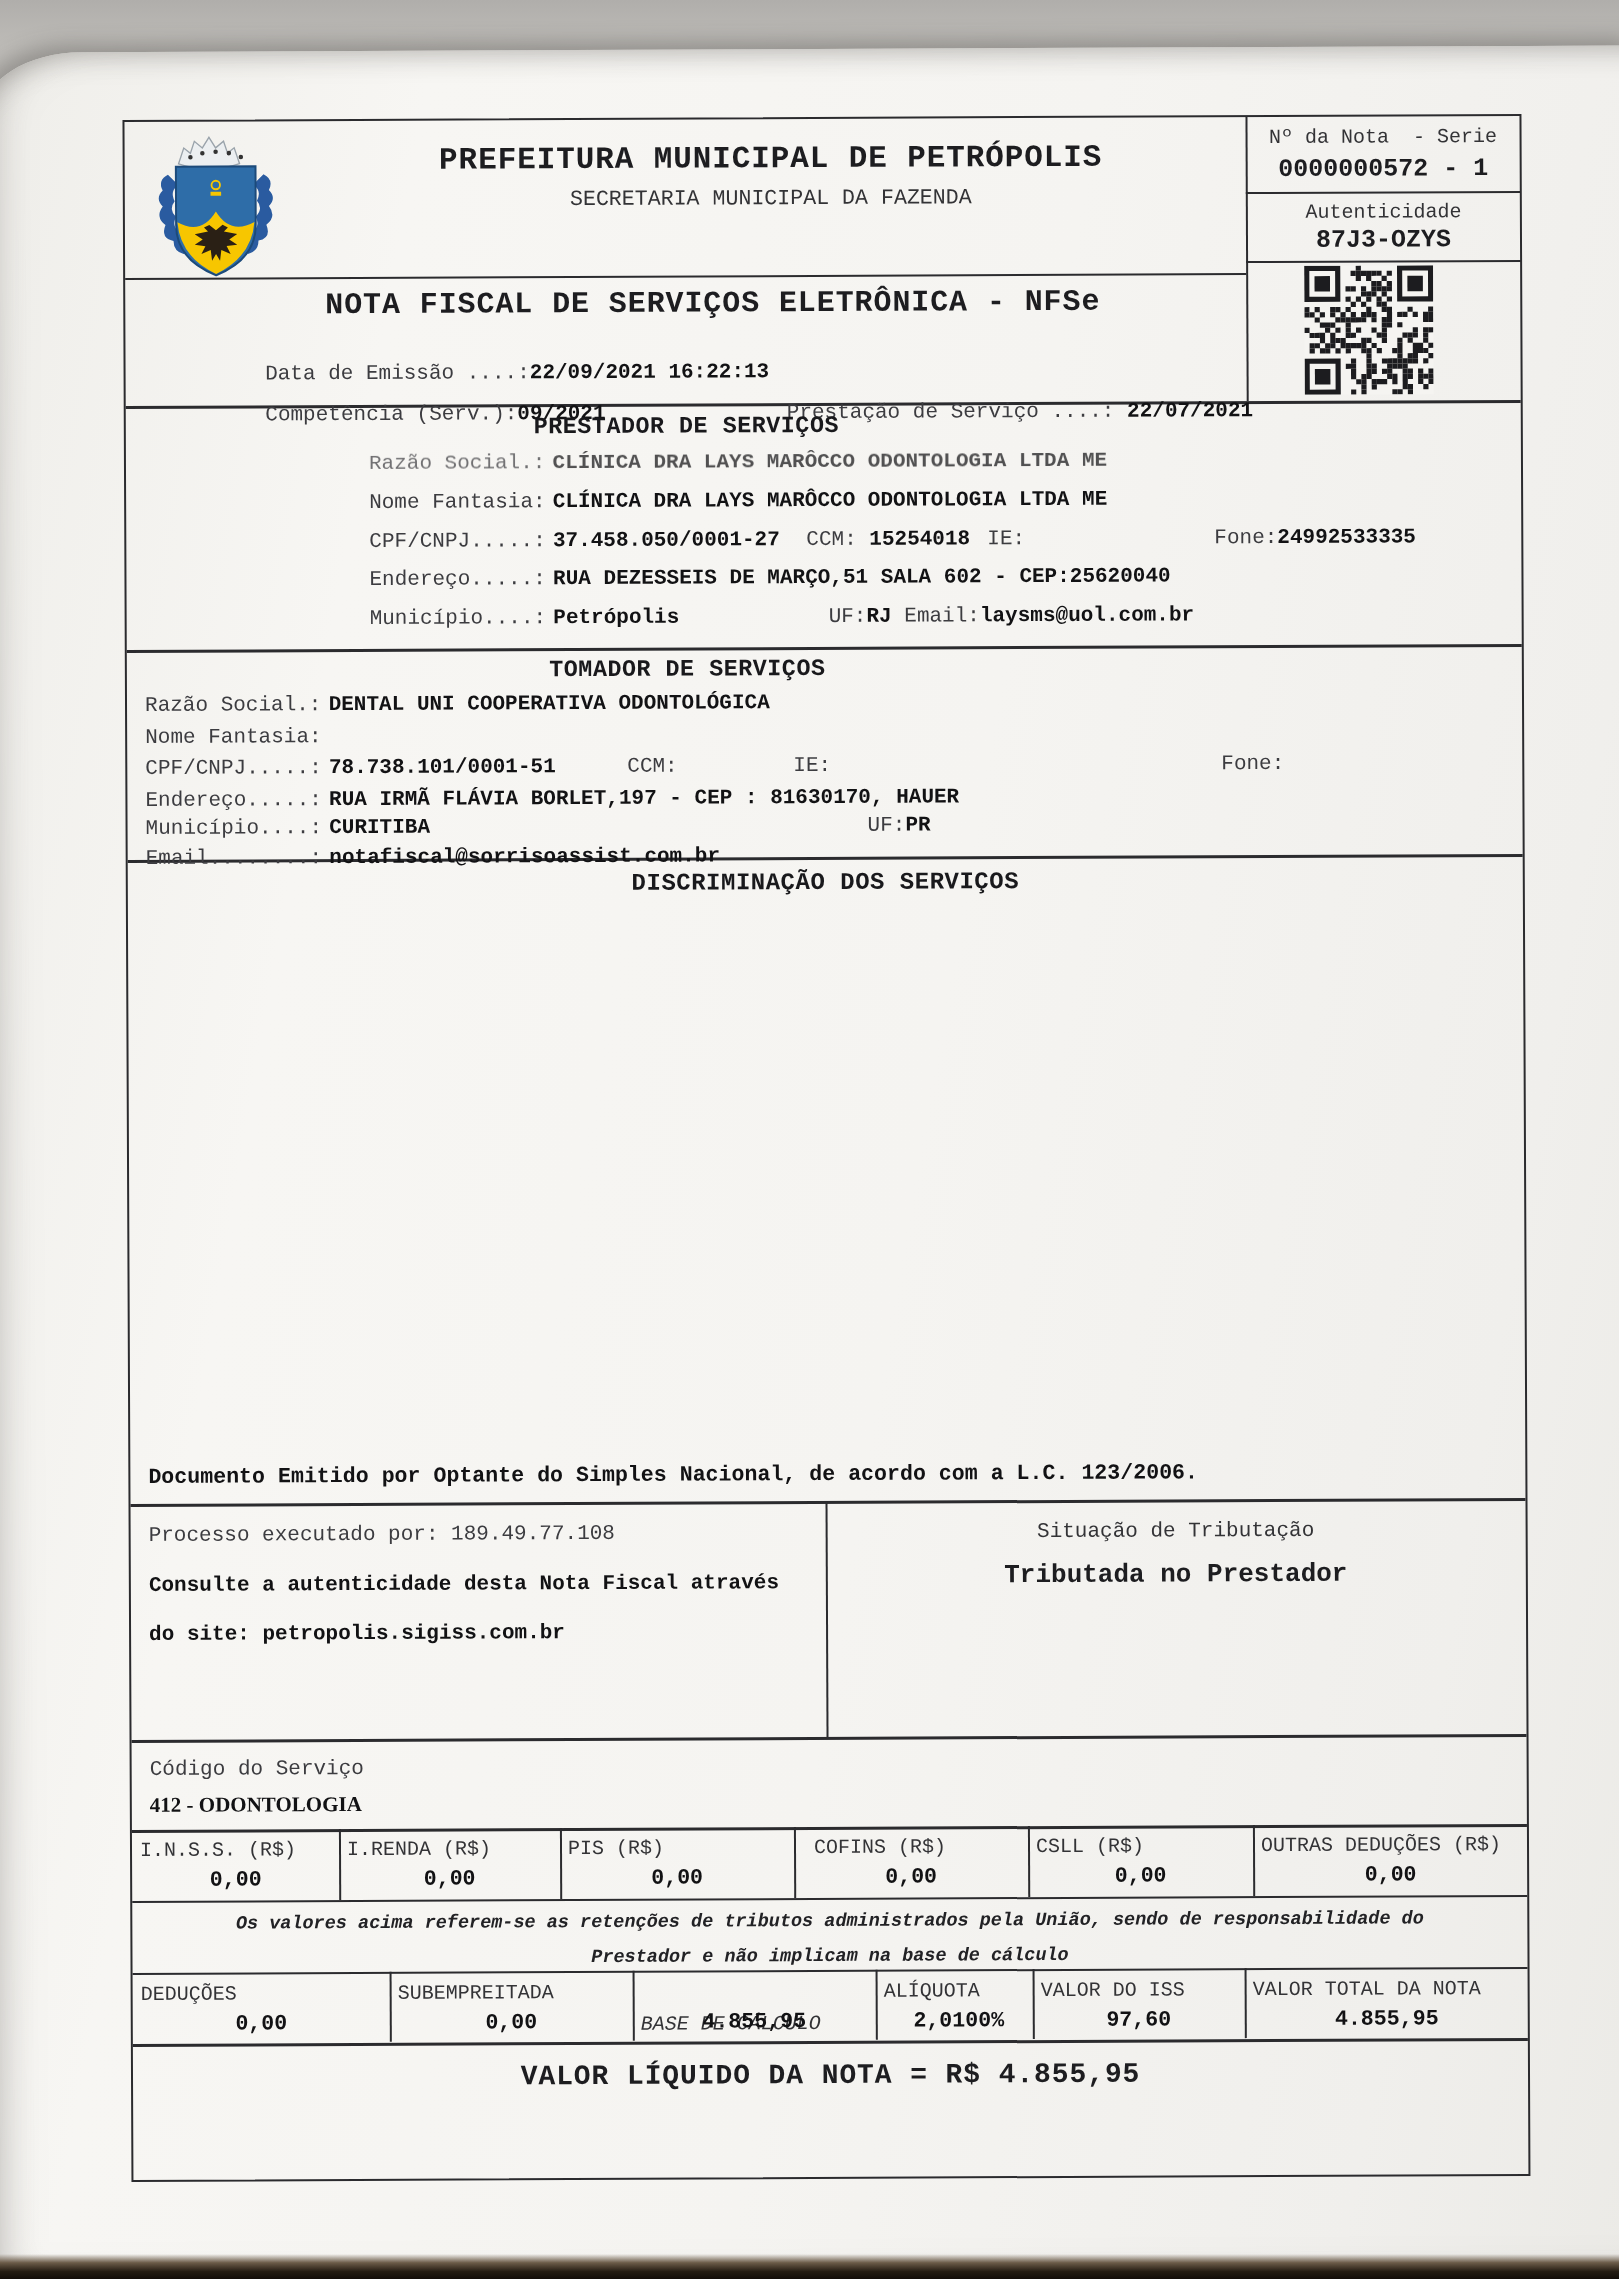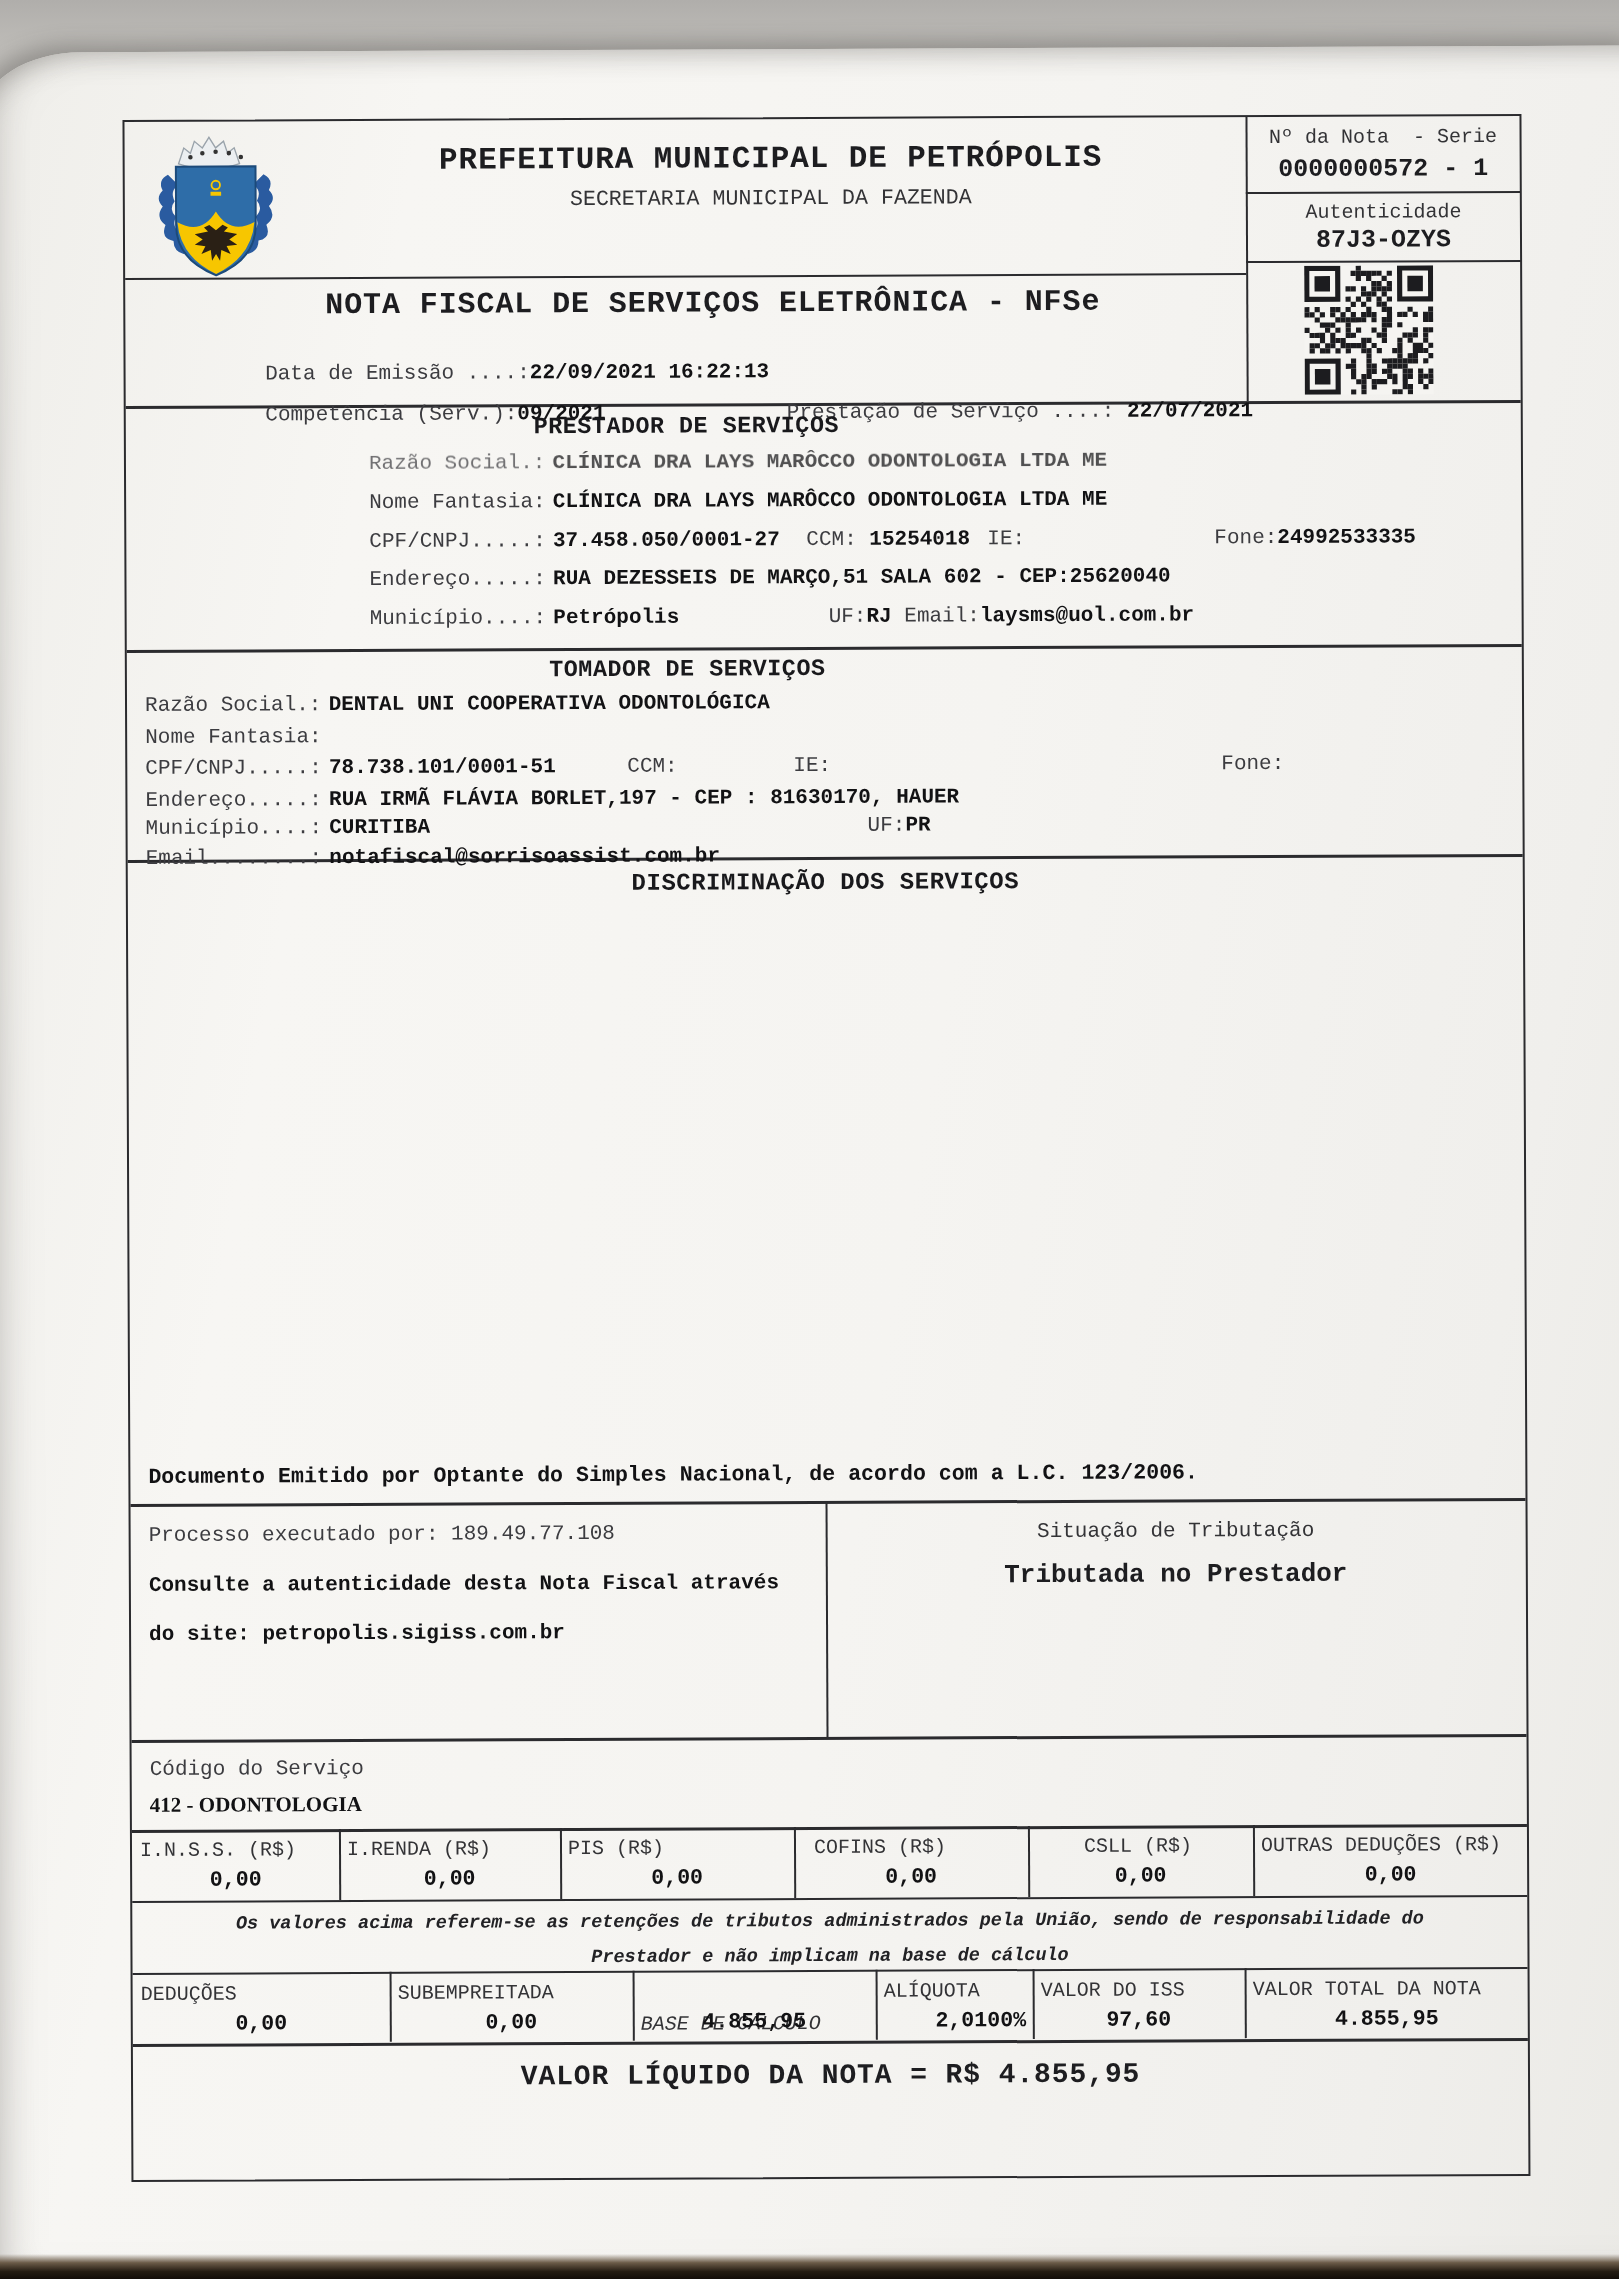--- a/index.html
+++ b/index.html
@@ -384,42 +384,42 @@
         <span class="seg" style="left:18px;"><span class="lbl">Código do Serviço</span></span>
       </div>
       <div class="line" style="top:1671px;">
         <span class="seg" style="left:18px;font-family:Liberation Serif, serif;"><span class="val">412 - ODONTOLOGIA</span></span>
       </div>
 
       <div class="cell-h" style="left:0;top:1717px;">I.N.S.S. (R$)</div>
       <div class="cell-h" style="left:207px;top:1717px;">I.RENDA (R$)</div>
       <div class="cell-h" style="left:428px;top:1717px;">PIS (R$)</div>
       <div class="cell-h" style="left:662px;top:1717px;padding-left:20px;">COFINS (R$)</div>
-      <div class="cell-h" style="left:896px;top:1717px;margin-left:48px;">CSLL (R$)</div>
+      <div class="cell-h" style="left:896px;top:1717px;">CSLL (R$)</div>
       <div class="cell-h" style="left:1121px;top:1717px;">OUTRAS DEDUÇÕES (R$)</div>
       <div class="cell-v" style="left:0;width:207px;top:1746px;">0,00</div>
       <div class="cell-v" style="left:207px;width:221px;top:1746px;">0,00</div>
       <div class="cell-v" style="left:428px;width:234px;top:1746px;">0,00</div>
       <div class="cell-v" style="left:662px;width:234px;top:1746px;">0,00</div>
       <div class="cell-v" style="left:896px;width:225px;top:1746px;">0,00</div>
       <div class="cell-v" style="left:1121px;width:275px;top:1746px;">0,00</div>
 
       <div class="ctr note-line" style="left:0;top:1792px;width:1395px;">Os valores acima referem-se as retenções de tributos administrados pela União, sendo de responsabilidade do</div>
       <div class="ctr note-line" style="left:0;top:1827px;width:1395px;">Prestador e não implicam na base de cálculo</div>
 
       <div class="cell-h" style="left:0;top:1861px;">DEDUÇÕES</div>
       <div class="cell-h" style="left:257px;top:1861px;">SUBEMPREITADA</div>
       <div class="cell-h" style="left:500px;top:1893px;font-style:italic;">BASE DE CÁLCULO</div>
       <div class="cell-h" style="left:743px;top:1861px;">ALÍQUOTA</div>
       <div class="cell-h" style="left:900px;top:1861px;">VALOR DO ISS</div>
       <div class="cell-h" style="left:1112px;top:1861px;">VALOR TOTAL DA NOTA</div>
       <div class="cell-v" style="left:0;width:257px;top:1890px;">0,00</div>
       <div class="cell-v" style="left:257px;width:243px;top:1890px;">0,00</div>
       <div class="cell-v" style="left:500px;width:243px;top:1890px;">4.855,95</div>
-      <div class="cell-v" style="left:761px;width:174px;top:1890px;">2,0100%</div>
+      <div class="cell-v" style="left:739px;width:174px;top:1890px;">2,0100%</div>
       <div class="cell-v" style="left:900px;width:212px;top:1890px;">97,60</div>
       <div class="cell-v" style="left:1112px;width:284px;top:1890px;">4.855,95</div>
 
       <div class="ctr" style="left:0;top:1941px;width:1395px;font-size:28px;font-weight:700;letter-spacing:0.9px;">VALOR LÍQUIDO DA NOTA = R$ 4.855,95</div>
 
     </div>
   </div>
   <div class="table-edge"></div>
 </div>
 

